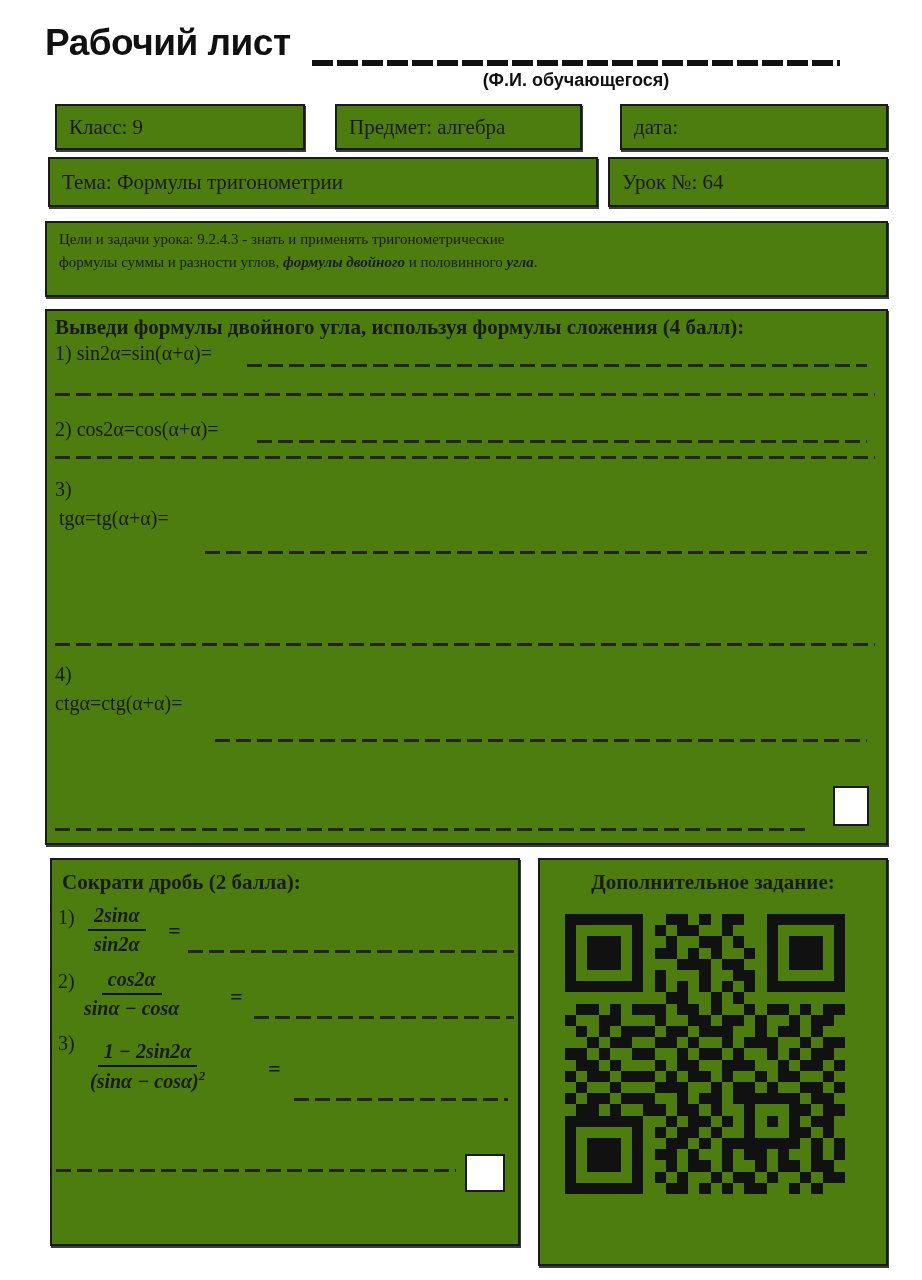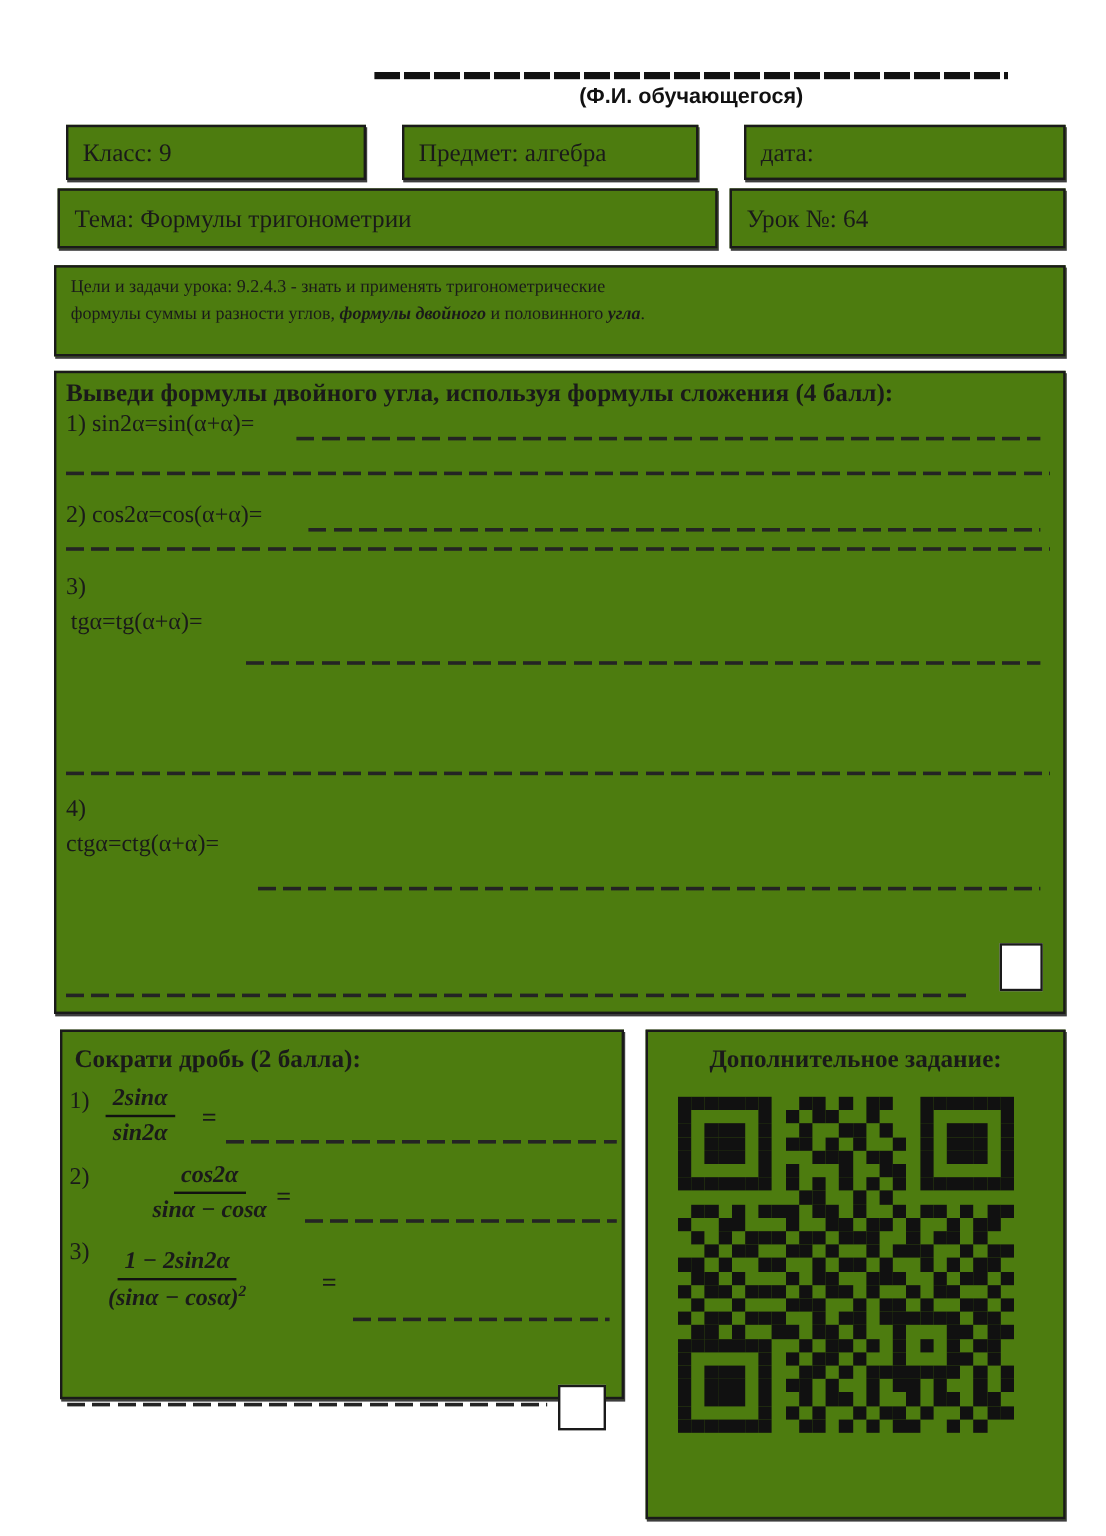--- a/index.html
+++ b/index.html
@@ -30,20 +30,21 @@
   .qr{position:absolute;display:grid;grid-template-columns:repeat(25,1fr);
       grid-auto-rows:1fr;width:280px;height:280px;}
   .qr .d{background:#111;}
   sup{font-size:0.65em;}
 </style>
 </head>
 <body>
 
 <div class="page">
 
+  <span class="title">Рабочий лист</span>
   <div class="name-blank"></div>
   <div class="name-caption">(Ф.И. обучающегося)</div>
 
   <div class="box infotext" style="left:55px;top:104px;width:250px;height:46px;">
     <span>Класс: 9</span>
   </div>
   <div class="box infotext" style="left:335px;top:104px;width:247px;height:46px;">
     <span>Предмет: алгебра</span>
   </div>
   <div class="box infotext" style="left:620px;top:104px;width:268px;height:46px;text-align:center;">
@@ -79,33 +80,33 @@
     <div class="dl" style="left:8px;top:332px;width:820px;"></div>
 
     <span class="abs t20" style="left:8px;top:352px;">4)</span>
     <span class="abs t20" style="left:8px;top:381px;">ctgα=ctg(α+α)=</span>
     <div class="dl" style="left:168px;top:428px;width:652px;"></div>
 
     <div class="cb" style="left:786px;top:475px;width:36px;height:40px;"></div>
     <div class="dl" style="left:8px;top:517px;width:755px;"></div>
   </div>
 
-  <div class="box" style="left:50px;top:858px;width:470px;height:308px;">
+  <div class="box" style="left:50px;top:858px;width:470px;height:388px;">
     <span class="abs t21b" style="left:10px;top:10px;">Сократи дробь (2 балла):</span>
 
     <span class="abs t20" style="left:6px;top:46px;">1)</span>
     <div class="frac" style="left:36px;top:44px;">
       <span class="num">2sinα</span>
       <span class="den">sin2α</span>
     </div>
     <span class="eq" style="left:116px;top:58px;">=</span>
     <div class="dl" style="left:136px;top:90px;width:326px;"></div>
 
     <span class="abs t20" style="left:6px;top:110px;">2)</span>
-    <div class="frac" style="left:32px;top:108px;margin-left:43px;">
+    <div class="frac" style="left:32px;top:108px;">
       <span class="num">cos2α</span>
       <span class="den">sinα − cosα</span>
     </div>
     <span class="eq" style="left:178px;top:124px;">=</span>
     <div class="dl" style="left:202px;top:156px;width:260px;"></div>
 
     <span class="abs t20" style="left:6px;top:172px;">3)</span>
     <div class="frac" style="left:38px;top:180px;">
       <span class="num">1 − 2sin2α</span>
       <span class="den"><span>(sinα − cosα)</span><sup>2</sup></span>

